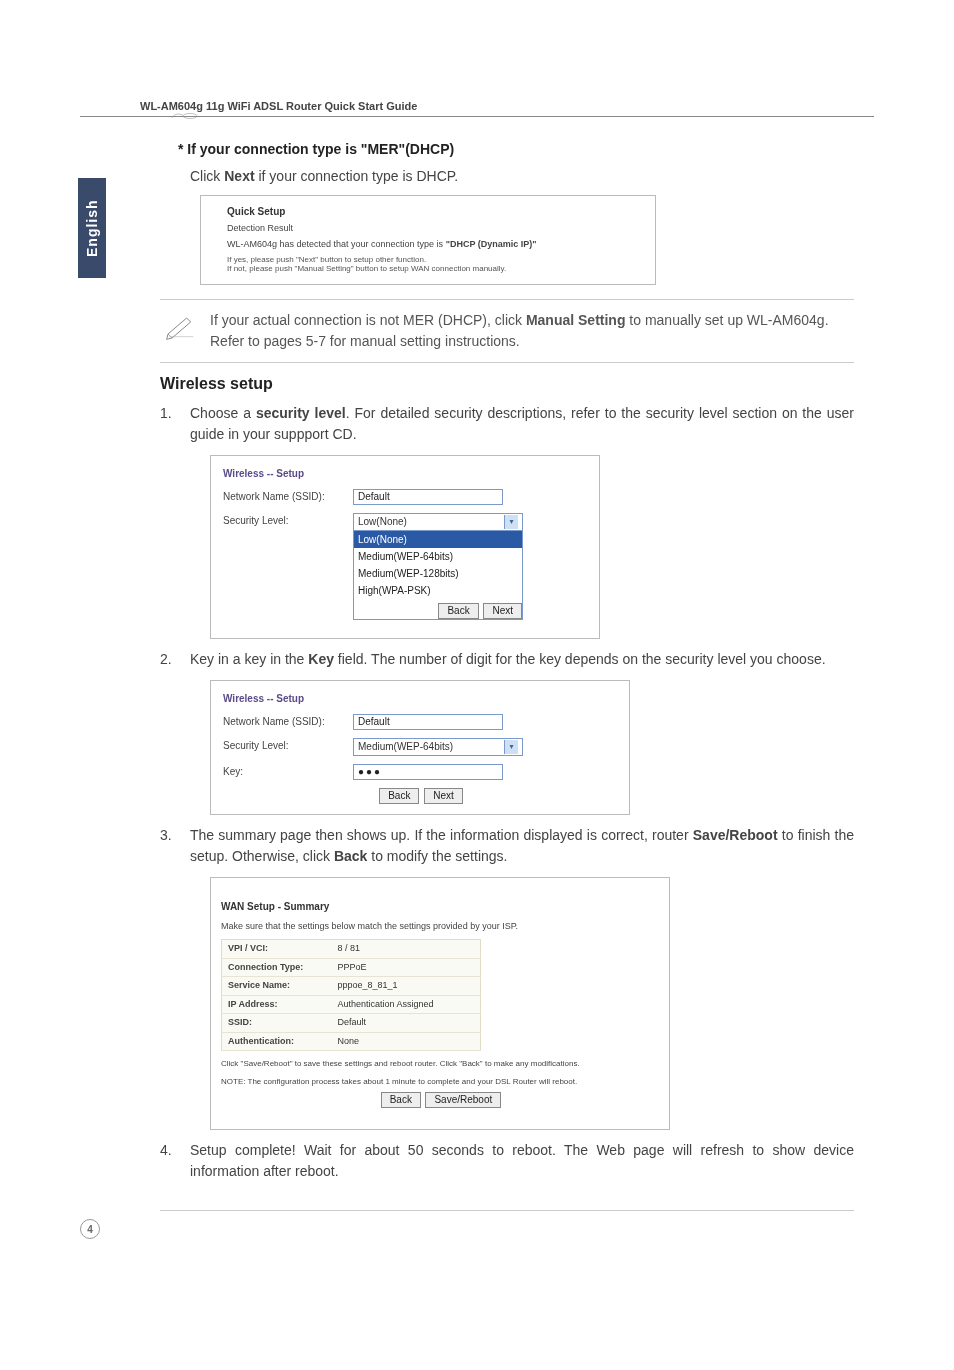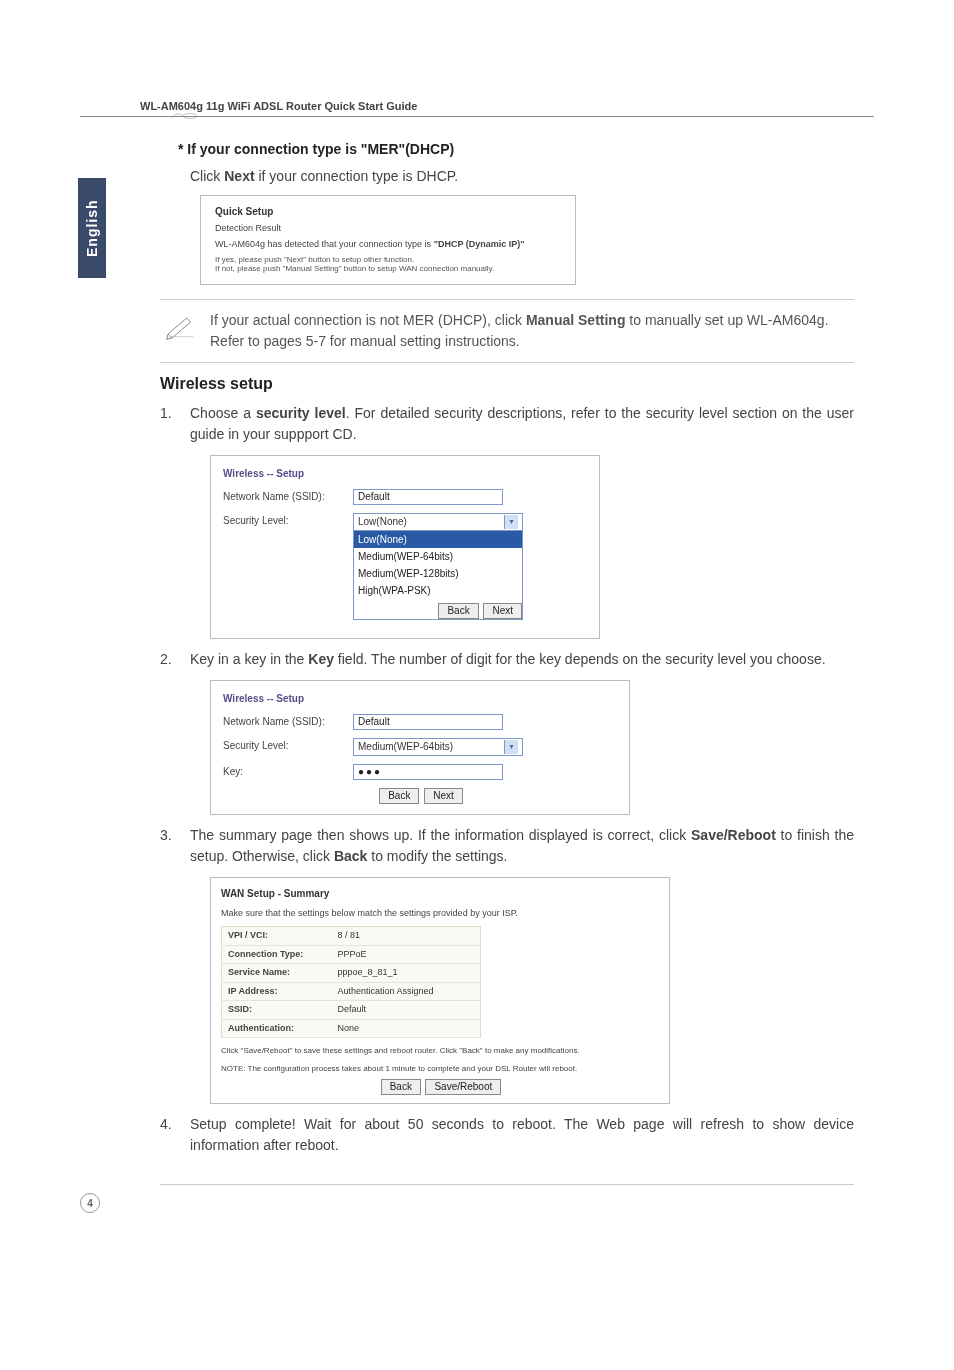--- a/index.html
+++ b/index.html
@@ -6,21 +6,21 @@
   body { font-family: Arial, Helvetica, sans-serif; background: #fff; color: #333; width: 954px; }
   .page { position: relative; padding: 100px 80px 60px 80px; }
   .router-icon { position: absolute; top: 110px; left: 170px; width: 28px; height: 10px; }
   .header-title { font-size: 11px; font-weight: bold; color: #444; margin-left: 40px; margin-bottom: 4px; }
   .header-underline { border-top: 1px solid #888; margin-bottom: 24px; margin-left: 0; }
   .side-tab { position: absolute; left: 78px; top: 178px; width: 28px; height: 100px; background: #3a4a6a; color: #fff; writing-mode: vertical-rl; text-orientation: mixed; display: flex; align-items: center; justify-content: center; font-weight: bold; font-size: 14px; transform: rotate(180deg); letter-spacing: 1px; }
   .content { margin-left: 80px; margin-right: 20px; }
   .sub-heading { font-size: 14px; font-weight: bold; color: #222; margin: 8px 0 10px 18px; }
   .body-text { font-size: 14px; color: #444; margin: 8px 0 8px 30px; line-height: 1.4; }
   .body-text .bold { font-weight: bold; }
-  .screenshot-box { border: 1px solid #bbb; background: #fff; margin: 8px 0 12px 40px; padding: 10px 14px; font-size: 10px; color: #333; width: 376px; }
+  .screenshot-box { border: 1px solid #bbb; background: #fff; margin: 8px 0 12px 40px; padding: 10px 26px; font-size: 10px; color: #333; width: 456px; }
   .screenshot-box .qs-title { font-weight: bold; color: #333; font-size: 10px; margin-bottom: 6px; }
   .screenshot-box .det { font-size: 9px; color: #444; margin-bottom: 6px; }
   .screenshot-box .det .hl { font-weight: bold; }
   .screenshot-box .tiny { font-size: 8px; color: #555; line-height: 1.2; }
   .note-wrap { border-top: 1px solid #ccc; border-bottom: 1px solid #ccc; padding: 10px 0; margin: 14px 0 12px 0; display: flex; gap: 14px; align-items: flex-start; }
   .note-icon { width: 32px; height: 28px; flex: 0 0 32px; margin-left: 4px; margin-top: 2px; }
   .note-text { font-size: 14px; color: #555; line-height: 1.5; }
   .note-text .bold { font-weight: bold; }
   h2.section { font-size: 16px; font-weight: bold; color: #222; margin: 6px 0 10px 0; }
   ol.steps { list-style: none; counter-reset: step; margin-left: 0; }
@@ -43,21 +43,21 @@
   .wl-key-dots { letter-spacing: 2px; font-weight: bold; }
   .ie-modal { border: 1px solid #6a8ac0; margin: 10px 0 0 18px; background: #f3eee6; width: 480px; font-size: 9px; }
   .ie-titlebar { background: linear-gradient(#2a5baf, #4a7ed0); color: #fff; display: flex; align-items: center; justify-content: space-between; padding: 2px 4px; font-size: 9px; }
   .ie-close { background: #d44; color: #fff; width: 14px; height: 14px; display: flex; align-items: center; justify-content: center; font-size: 9px; border: 1px solid #a33; }
   .ie-body { padding: 10px 14px; display: flex; align-items: center; gap: 14px; }
   .warn-tri { width: 0; height: 0; border-left: 12px solid transparent; border-right: 12px solid transparent; border-bottom: 22px solid #f0c000; position: relative; flex: 0 0 24px; }
   .warn-tri::after { content: "!"; position: absolute; left: -3px; top: 5px; font-weight: bold; color: #333; font-size: 12px; }
   .ie-msg { font-size: 9px; color: #333; }
   .ie-ok-row { text-align: center; padding-bottom: 10px; }
   .ie-ok { border: 1px solid #6a8ac0; background: #f6f3ec; padding: 1px 22px; font-size: 10px; color: #333; }
-  .summary-box { border: 1px solid #bbb; width: 460px; padding: 8px 10px; margin: 10px 0 6px 20px; font-size: 9px; color: #333; }
+  .summary-box { border: 1px solid #bbb; width: 460px; padding: 21px 10px; margin: 10px 0 6px 20px; font-size: 9px; color: #333; }
   .sum-title { font-weight: bold; color: #333; font-size: 10px; margin-bottom: 6px; }
   .sum-intro { font-size: 9px; color: #444; margin-bottom: 6px; }
   .sum-table { border: 1px solid #e0dcc8; background: #fafaf4; width: 260px; border-collapse: collapse; }
   .sum-table td { border-bottom: 1px solid #e8e4d4; padding: 2px 6px; font-size: 9px; }
   .sum-table td:first-child { font-weight: bold; color: #444; width: 110px; }
   .sum-note { font-size: 8px; color: #444; margin-top: 8px; line-height: 1.2; }
   .sum-btns { text-align: center; margin-top: 6px; }
   .footer-rule { border-top: 1px solid #ccc; margin-top: 28px; }
   .page-num { width: 20px; height: 20px; border: 1px solid #999; border-radius: 10px; display: flex; align-items: center; justify-content: center; font-size: 10px; color: #666; margin-top: 8px; font-weight: bold; }
 </style>
@@ -156,21 +156,21 @@
             <div class="wl-input wl-key-dots">●●●</div>
           </div>
           <div class="wl-btns" style="text-align:center">
             <span class="wl-btn">Back</span>
             <span class="wl-btn">Next</span>
           </div>
         </div>
       </li>
 
       <li>
-        <span>The summary page then shows up. If the information displayed is correct, click </span><span class="bold">Save/Reboot</span><span> to finish the setup. Otherwise, click </span><span class="bold">Back</span><span> to modify the settings.</span>
+        <span>The summary page then shows up. If the information displayed is correct, router </span><span class="bold">Save/Reboot</span><span> to finish the setup. Otherwise, click </span><span class="bold">Back</span><span> to modify the settings.</span>
         <div class="summary-box">
           <div class="sum-title">WAN Setup - Summary</div>
           <div class="sum-intro">Make sure that the settings below match the settings provided by your ISP.</div>
           <table class="sum-table">
             <tbody>
                 <tr>
                   <td>VPI / VCI:</td>
                   <td>8 / 81</td>
                 </tr>
             <tr>

